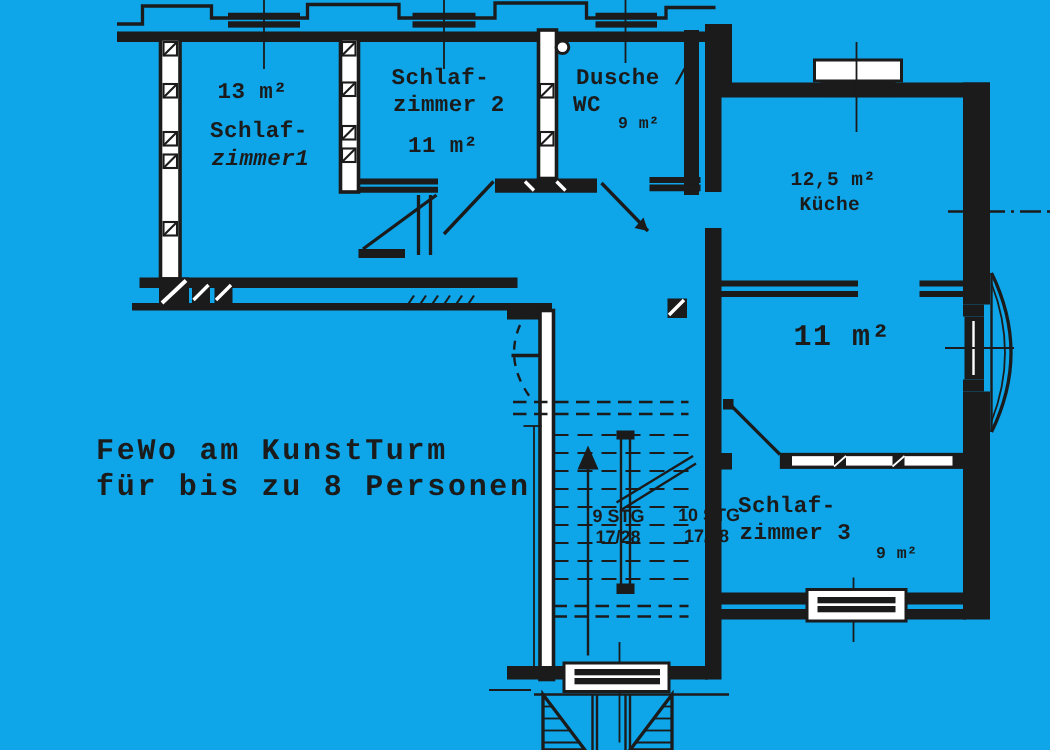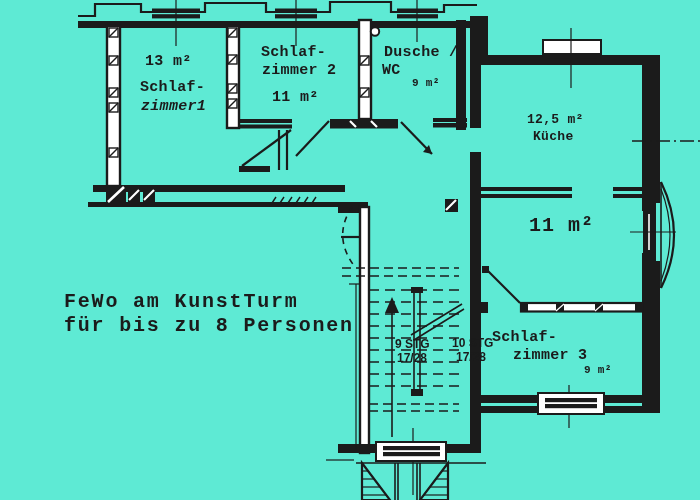--- a/index.html
+++ b/index.html
@@ -1,16 +1,16 @@
 <!DOCTYPE html>
 <html><head>
 <meta charset="utf-8">
 <style>
   html,body{margin:0;padding:0;background:#ffffff;}
-  #plan{position:relative;width:700px;height:500px;background:#5eead4;overflow:hidden;
+  #plan{position:relative;width:700px;height:500px;background:#0ea5e9;overflow:hidden;
         font-family:"Liberation Mono","DejaVu Sans Mono",monospace;color:#1b1b1b;}
   #plan svg{position:absolute;left:0;top:0;}
   .lbl{position:absolute;white-space:pre;line-height:1.05;font-weight:700;font-size:15px;letter-spacing:.3px;}
   .sm{font-size:13px;}
   .md{font-size:11px;}
   .big{font-size:20px;letter-spacing:1px;}
   .title-line{position:absolute;white-space:pre;font-weight:700;font-size:20px;letter-spacing:1.8px;}
   .stair-lbl{position:absolute;white-space:pre;font-family:"Liberation Sans",sans-serif;
              font-size:12px;font-weight:700;letter-spacing:0;line-height:1;padding-left:36px;}
   .ink{fill:#1b1b1b;stroke:none;}
@@ -273,21 +273,21 @@
   <div class="lbl" style="left:384px;top:45px;">Dusche /</div>
   <div class="lbl" style="left:382px;top:63px;">WC</div>
   <div class="lbl md" style="left:412px;top:78px;">9 m²</div>
 
   <div class="lbl sm" style="left:527px;top:113px;">12,5 m²</div>
   <div class="lbl sm" style="left:533px;top:130px;">Küche</div>
 
   <div class="lbl big" style="left:529px;top:215px;">11 m²</div>
 
   <div class="lbl" style="left:492px;top:330px;">Schlaf-</div>
-  <div class="lbl" style="left:493px;top:348px;margin-left:20px;">zimmer 3</div>
+  <div class="lbl" style="left:493px;top:348px;">zimmer 3</div>
   <div class="lbl md" style="left:584px;top:365px;">9 m²</div>
 
   <div class="stair-lbl" style="left:359px;top:338px;">9 STG</div>
   <div class="stair-lbl" style="left:361px;top:352px;">17/28</div>
   <div class="stair-lbl" style="left:416px;top:337px;">10 STG</div>
   <div class="stair-lbl" style="left:420px;top:351px;">17/28</div>
 
   <div>
     <div class="title-line" style="left:64px;top:290px;">FeWo am KunstTurm</div>
     <div class="title-line" style="left:64px;top:314px;">für bis zu 8 Personen</div>

